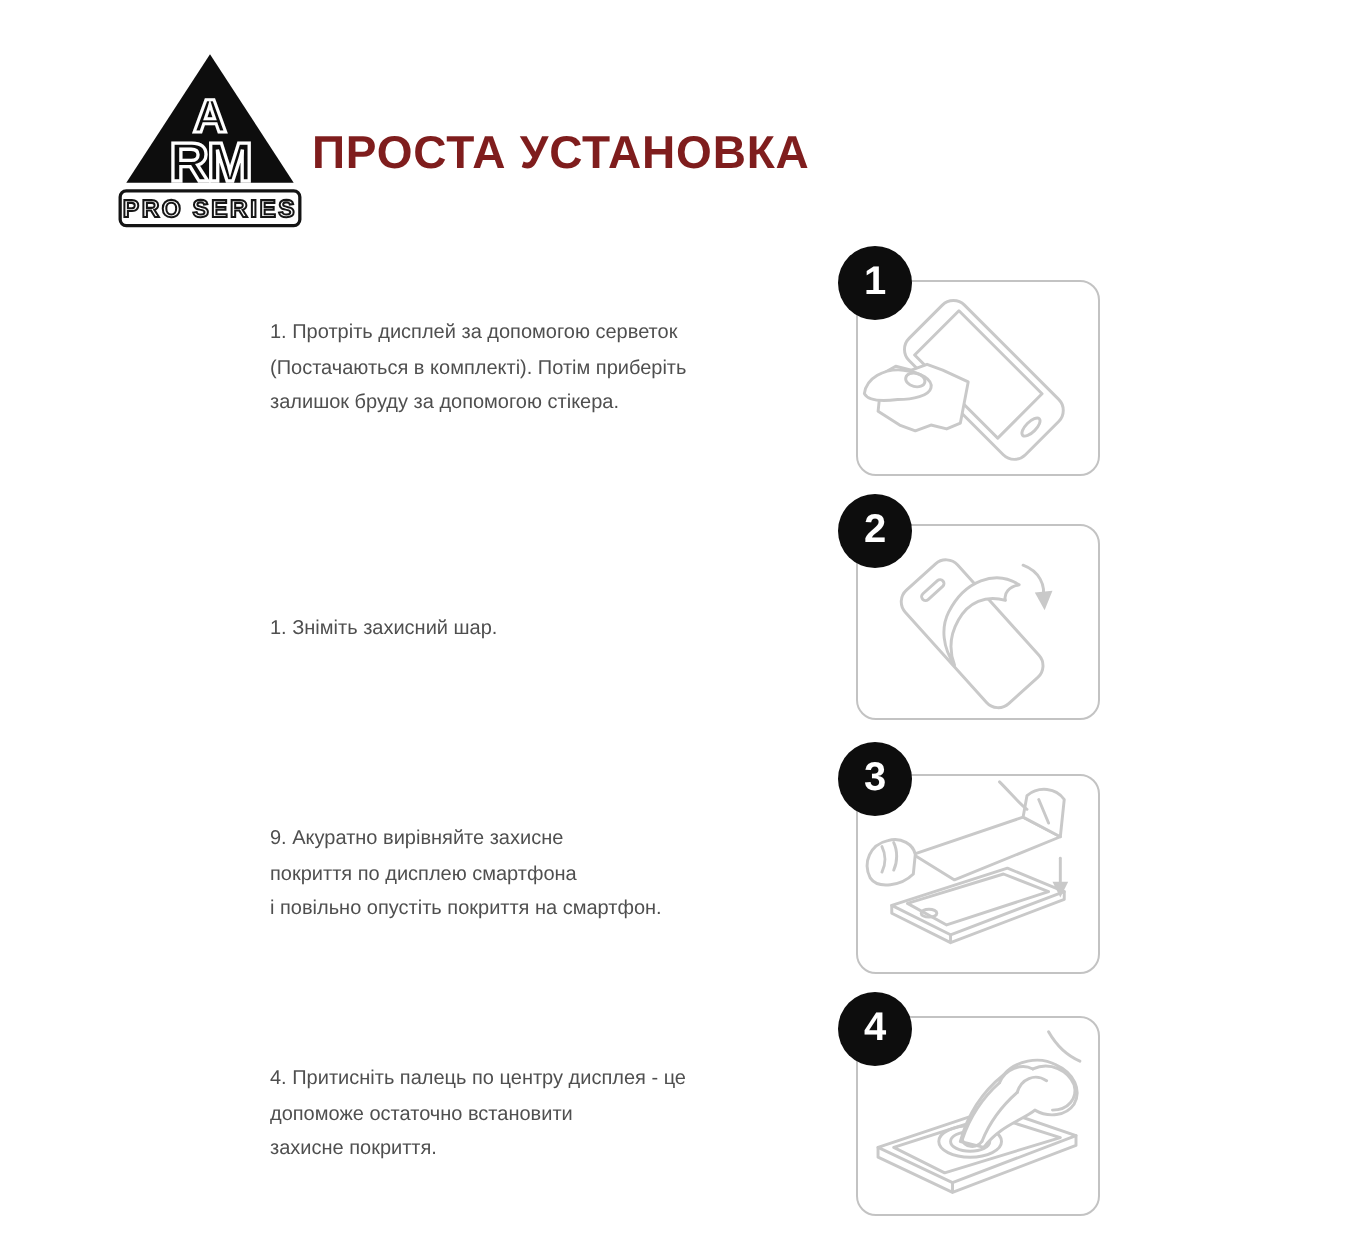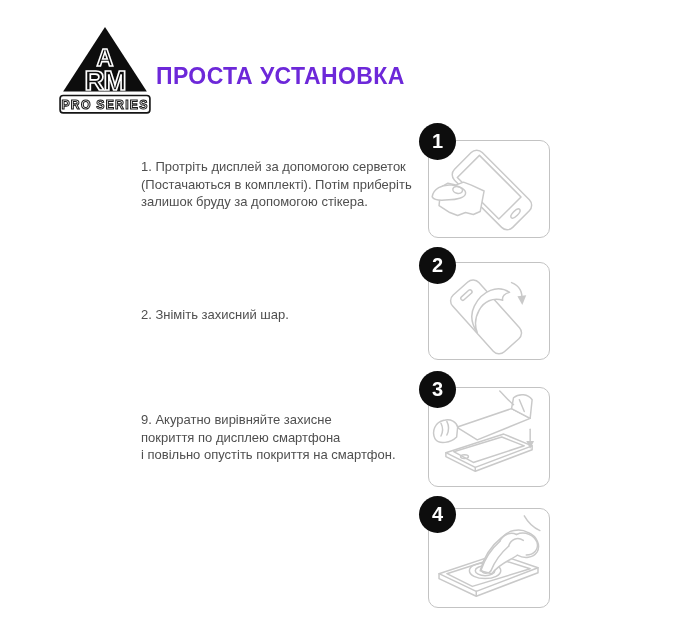--- a/index.html
+++ b/index.html
@@ -8,25 +8,25 @@
     position:relative; width:680px; height:630px; background:#ffffff;
     font-family:"Liberation Sans", sans-serif; overflow:hidden;
   }
   .logo { position:absolute; left:56px; top:26px; width:98px; height:94px; }
   .logo svg { width:100%; height:100%; }
   .logo-a   { font-family:"Liberation Sans",sans-serif; font-weight:bold; font-size:23px; fill:none; stroke:#ffffff; stroke-width:1.5; text-anchor:middle; }
   .logo-rm  { font-family:"Liberation Sans",sans-serif; font-weight:bold; font-size:27px; fill:none; stroke:#ffffff; stroke-width:1.6; text-anchor:middle; letter-spacing:-1px; }
   .logo-sub { font-family:"Liberation Sans",sans-serif; font-weight:bold; font-size:12px; fill:#ffffff; stroke:#161616; stroke-width:1; text-anchor:middle; letter-spacing:1.2px; }
   .title {
     position:absolute; left:156px; top:63px;
-    font-size:23px; font-weight:800; color:#6d28d9; letter-spacing:0.4px;
+    font-size:23px; font-weight:800; color:#7f1d1d; letter-spacing:0.4px;
   }
   .step-text {
-    position:absolute; left:141px; width:300px;
-    font-size:13px; line-height:17.5px; color:#4f4f4f; white-space:pre-line;
+    position:absolute; left:135px; width:300px;
+    font-size:10px; line-height:17.5px; color:#4f4f4f; white-space:pre-line;
   }
   .panel {
     position:absolute; left:428px; width:122px;
     border:1.5px solid #c3c3c3; border-radius:10px; background:#ffffff;
   }
   .panel svg { width:100%; height:100%; display:block; }
   .badge {
     position:absolute; left:419px; width:37px; height:37px; border-radius:50%;
     background:#0d0d0d; color:#ffffff; display:flex; align-items:center; justify-content:center;
     font-size:20px; font-weight:bold;
@@ -51,24 +51,27 @@
       <rect x="4" y="68" width="88" height="17" rx="3" fill="#ffffff" stroke="#141414" stroke-width="1.6"></rect>
       <text x="48" y="81" class="logo-sub">PRO SERIES</text>
     </svg>
   </div>
 
   <h1 class="title">ПРОСТА УСТАНОВКА</h1>
 
   <p class="step-text t1">1. Протріть дисплей за допомогою серветок
 (Постачаються в комплекті). Потім приберіть
 залишок бруду за допомогою стікера.</p>
-  <p class="step-text t2">2. Зніміть захисний шар.</p>
+  <p class="step-text t2">1. Зніміть захисний шар.</p>
   <p class="step-text t3">9. Акуратно вирівняйте захисне
 покриття по дисплею смартфона
 і повільно опустіть покриття на смартфон.</p>
+  <p class="step-text t4">4. Притисніть палець по центру дисплея - це
+допоможе остаточно встановити
+захисне покриття.</p>
 
   <div class="panel p1">
     <svg viewBox="0 0 122 98">
       <g transform="rotate(-45 64 50)">
         <rect class="art" x="44" y="8" width="40" height="84" rx="8"></rect>
         <rect class="art" x="48" y="16" width="32" height="60"></rect>
         <ellipse class="art" cx="64" cy="84" rx="6" ry="2.6"></ellipse>
       </g>
       <path class="artfill" d="M12 47 L19 43 L27 45 L35 42 L43 45 L56 51 L52 72 L45 75 L37 73 L29 76 L21 73 L10 66 Z"></path>
       <path class="artfill" d="M3 57 C4 49 13 44 23 45 C32 46 38 50 37 54 C36 58 28 60 20 60 C12 61 5 61 3 57 Z"></path>

